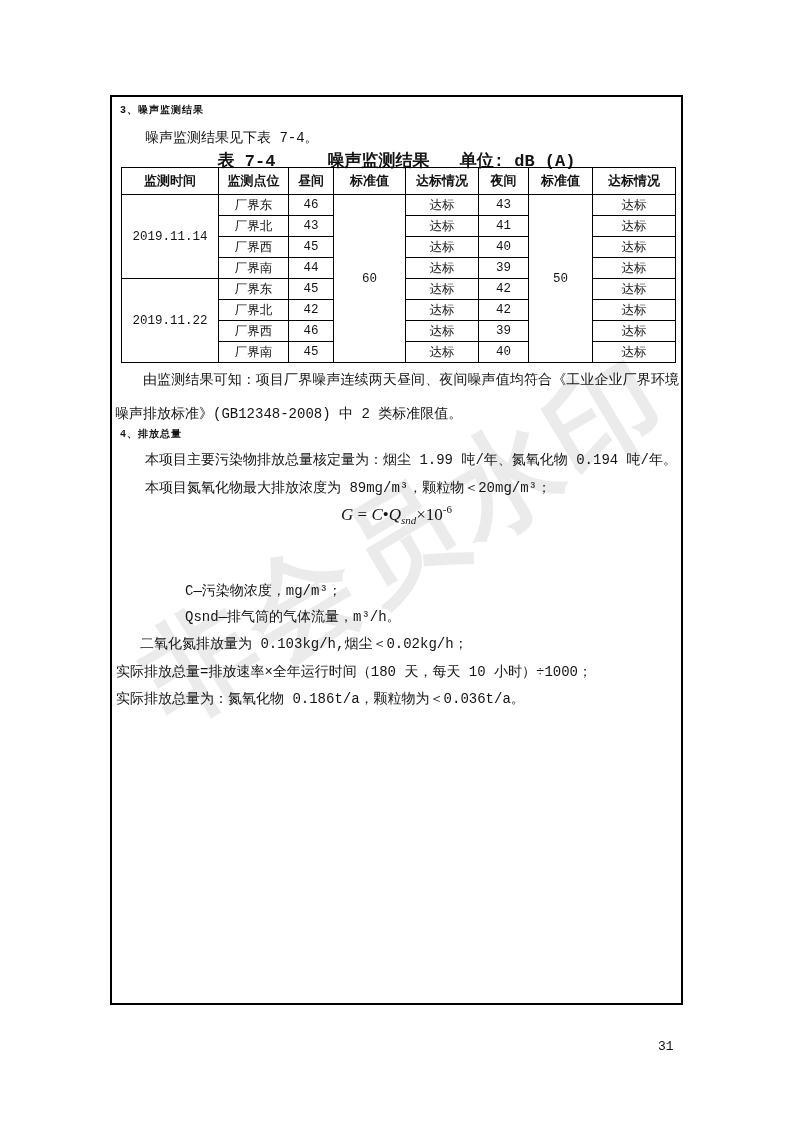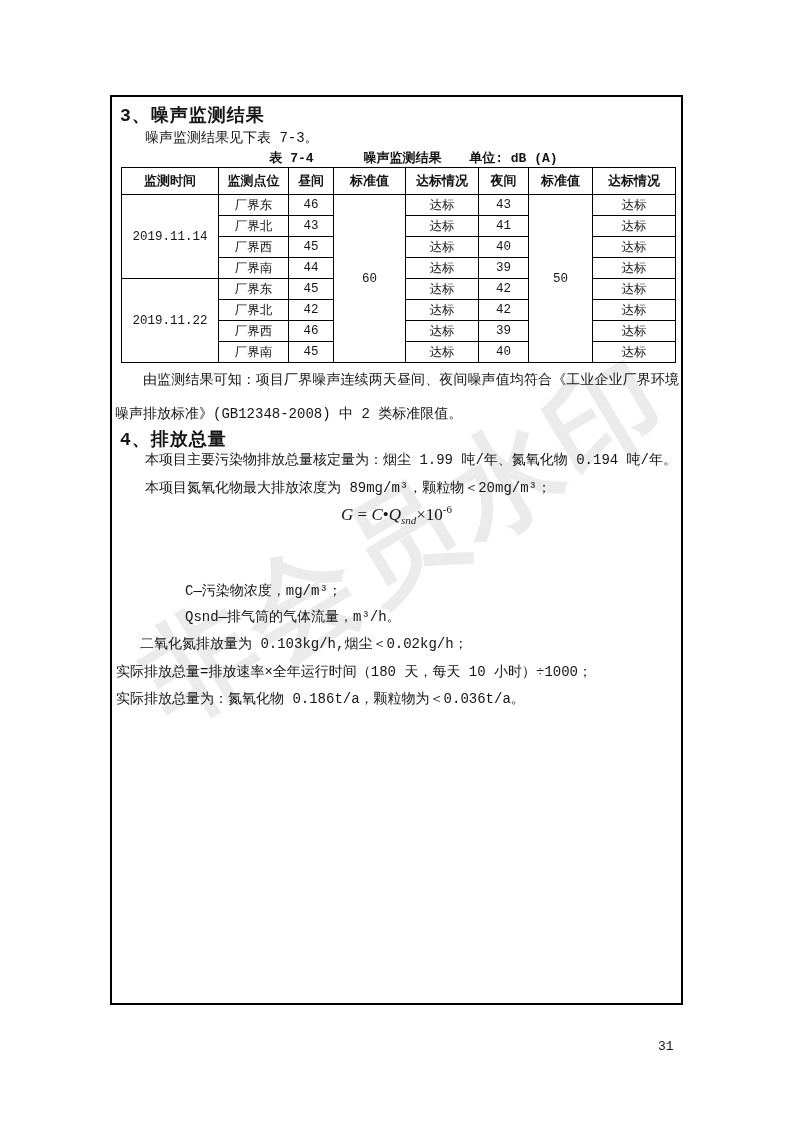--- a/index.html
+++ b/index.html
@@ -6,23 +6,23 @@
   body{
     width:793px;height:1122px;background:#ffffff;position:relative;
     font-family:"Liberation Mono","Liberation Serif",serif;
     color:#141414;overflow:hidden;
   }
   .frame{
     position:absolute;left:110px;top:95px;width:569px;height:906px;
     border:2px solid #000;background:transparent;
   }
   .abs{position:absolute;z-index:2;}
-  .h-sec{font-size:18px;font-weight:bold;white-space:nowrap;letter-spacing:1px;}
+  .h-sec{font-size:10px;font-weight:bold;white-space:nowrap;letter-spacing:1px;}
   .body-line{font-size:14px;white-space:nowrap;}
-  .caption{width:100%;text-align:center;font-size:13px;font-weight:bold;white-space:nowrap;margin-left:17px;}
+  .caption{width:100%;text-align:center;font-size:17px;font-weight:bold;white-space:nowrap;}
   .caption .cap-title{margin-left:42px;}
   .caption .cap-unit{margin-left:20px;}
   table.noise{
     border-collapse:collapse;table-layout:fixed;width:554px;
     text-align:center;z-index:2;position:absolute;background:transparent;
   }
   table.noise th,table.noise td{
     border:1px solid #000;padding:0;overflow:hidden;white-space:nowrap;margin-top:15px;
   }
   table.noise th{height:26px;font-size:13px;font-weight:bold;}
@@ -49,21 +49,21 @@
 </style>
 </head>
 <body>
 
 <div class="watermark">非会员水印</div>
 
 <div class="frame">
 
   <div class="abs h-sec" style="left:8px;top:6px;">3、噪声监测结果</div>
 
-  <div class="abs body-line" style="left:33px;top:32px;">噪声监测结果见下表 7-3。</div>
+  <div class="abs body-line" style="left:33px;top:32px;">噪声监测结果见下表 7-4。</div>
 
   <div class="abs caption" style="left:0;top:52px;">
     <span class="cap-label">表 7-4</span>
     <span class="cap-title">噪声监测结果</span>
     <span class="cap-unit">单位: dB (A)</span>
   </div>
 
   <table class="noise" style="left:9px;top:70px;">
     <colgroup>
       <col style="width:97px">

